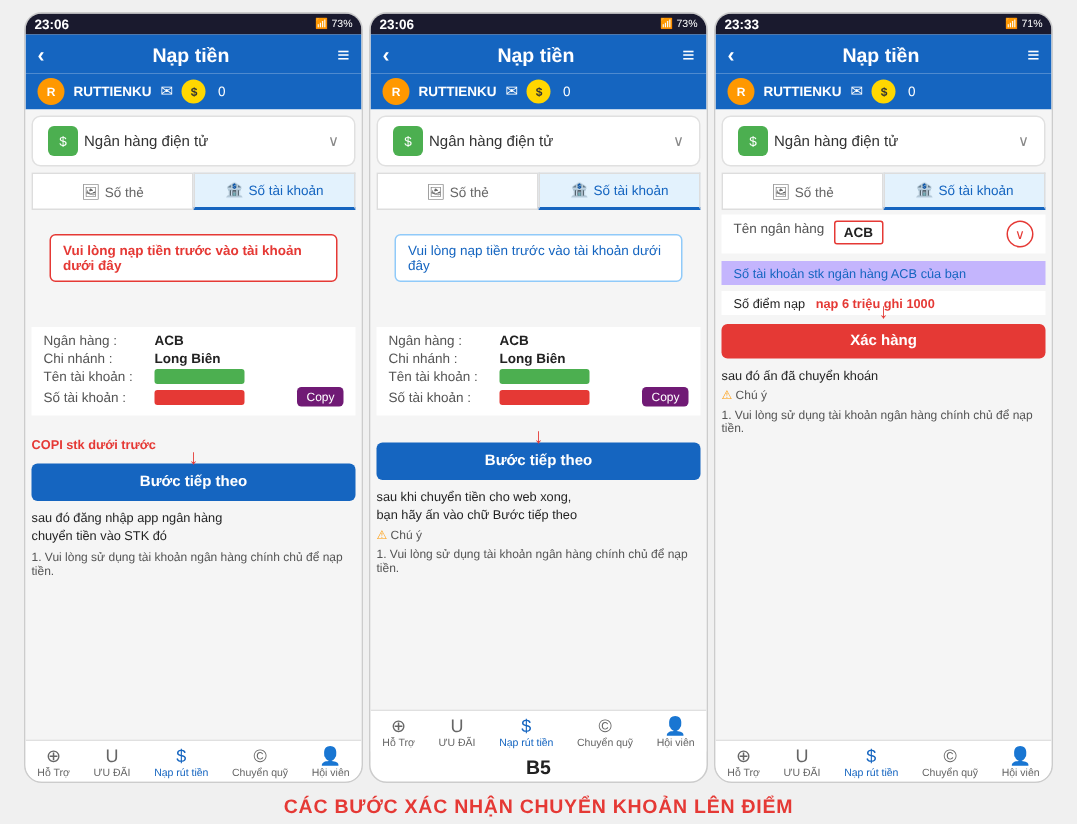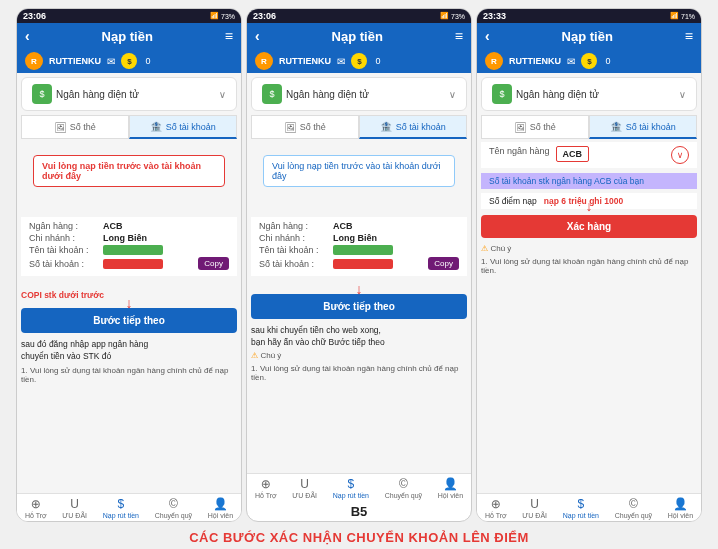--- a/index.html
+++ b/index.html
@@ -595,20 +595,21 @@
         &nbsp;
         <span class="highlight">nạp 6 triệu ghi 1000</span>
       </div>
 
       <div style="position:relative;">
         <div class="xacnhan-btn">
           <span style="position:absolute;top:-13px;left:50%;transform:translateX(-50%);font-size:14px;color:#e53935;">↓</span>
           <span>Xác hàng</span>
         </div>
       </div>
+      <div class="after-note">sau đó ấn đã chuyển khoán</div>
       <div class="warning-note" style="margin-top:2px;">
         <span class="warning-icon">⚠</span>
         <span>Chú ý</span>
       </div>
       <div class="warning-note">1. Vui lòng sử dụng tài khoản ngân hàng chính chủ để nạp tiền.</div>
     </div>
     <div class="bottom-nav">
       <div class="nav-item">
         <span class="nav-icon">⊕</span>
         <span>Hỗ Trợ</span>

